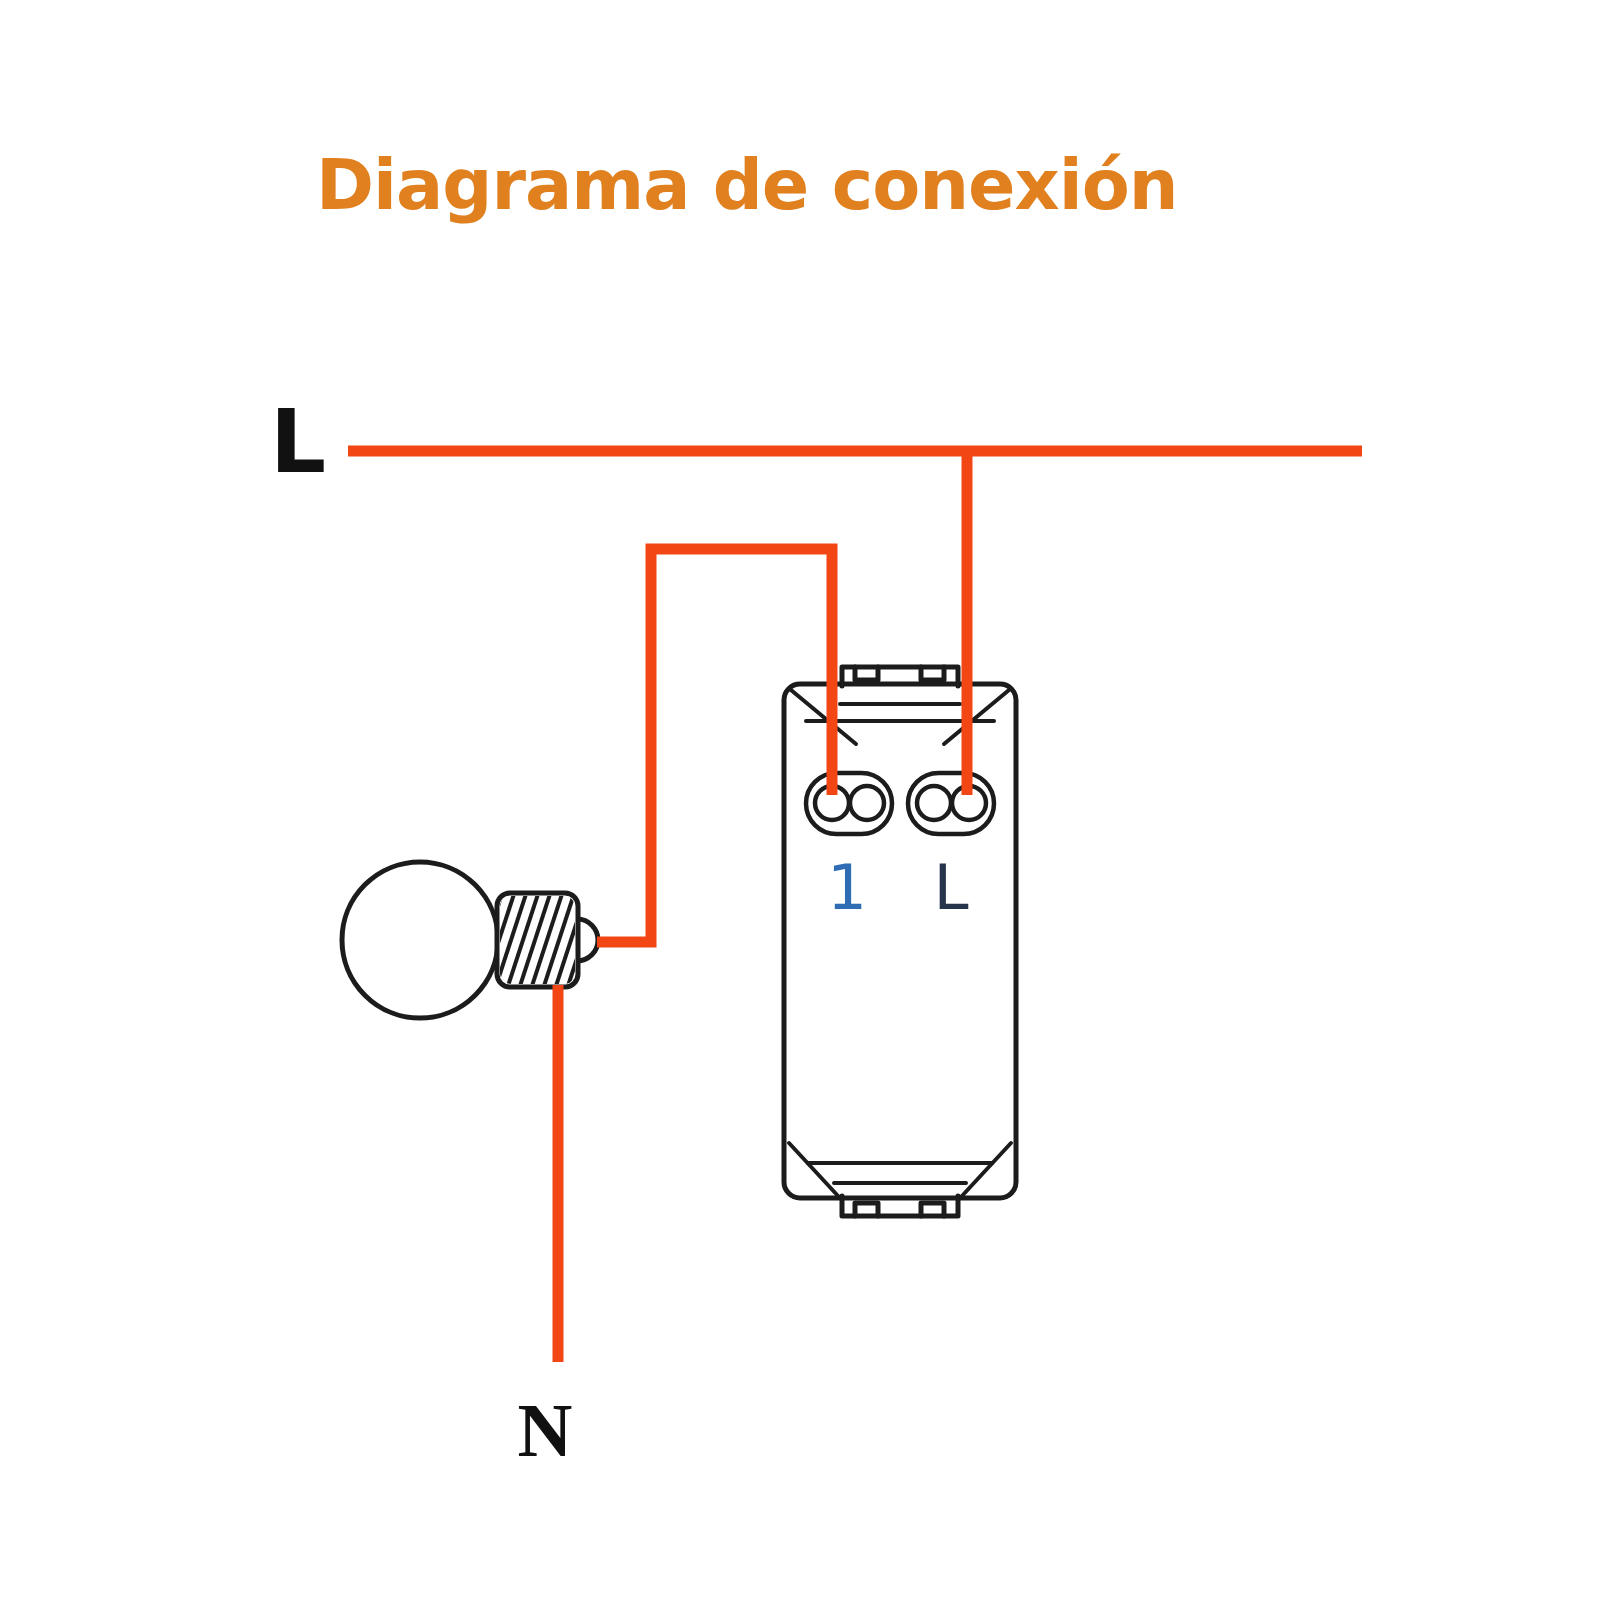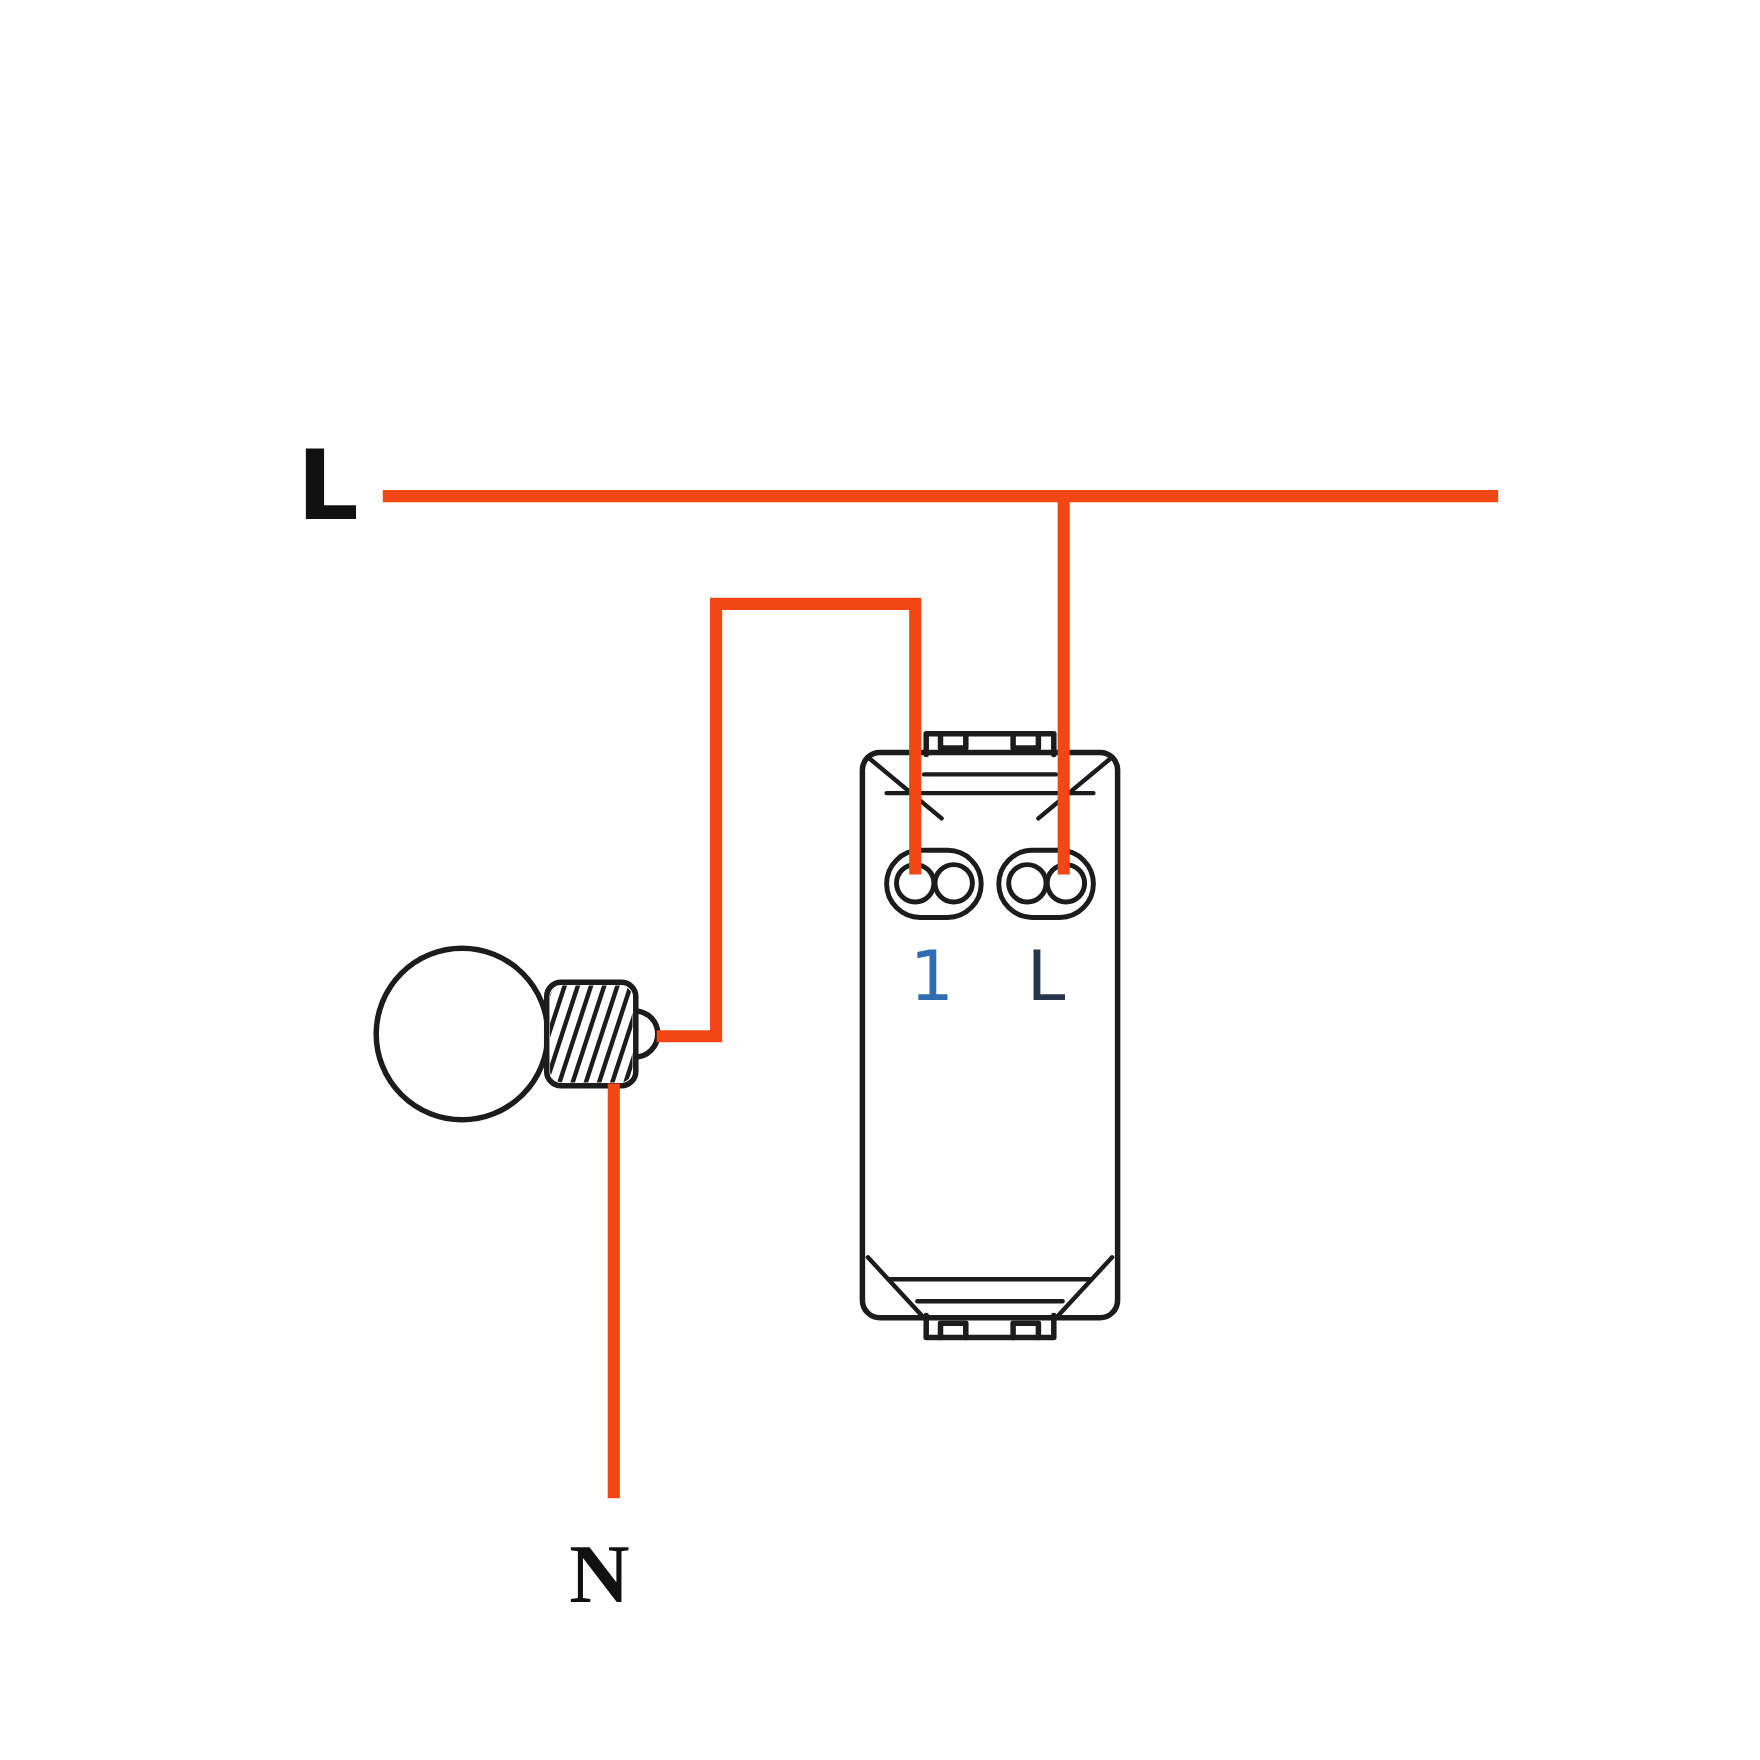--- a/index.html
+++ b/index.html
@@ -24,20 +24,21 @@
     position:absolute;
     left:0;top:0;
     width:1600px;height:1600px;
   }
 </style>
 </head>
 <body>
 
 <div class="canvas">
 
+  <h1 class="title" style="color: rgb(224, 128, 31);">Diagrama de conexión</h1>
 
   <svg class="diagram-svg" viewBox="0 0 1600 1600">
 
     <g fill="none" stroke-width="5" stroke-linejoin="round" stroke-linecap="round" style="stroke: rgb(28, 28, 28);">
 
       <rect x="784" y="684" width="232" height="514" rx="16" fill="#ffffff"></rect>
 
       <g stroke-width="4">
         <line x1="791" y1="690" x2="856" y2="744"></line>
         <line x1="1009" y1="690" x2="944" y2="744"></line>

